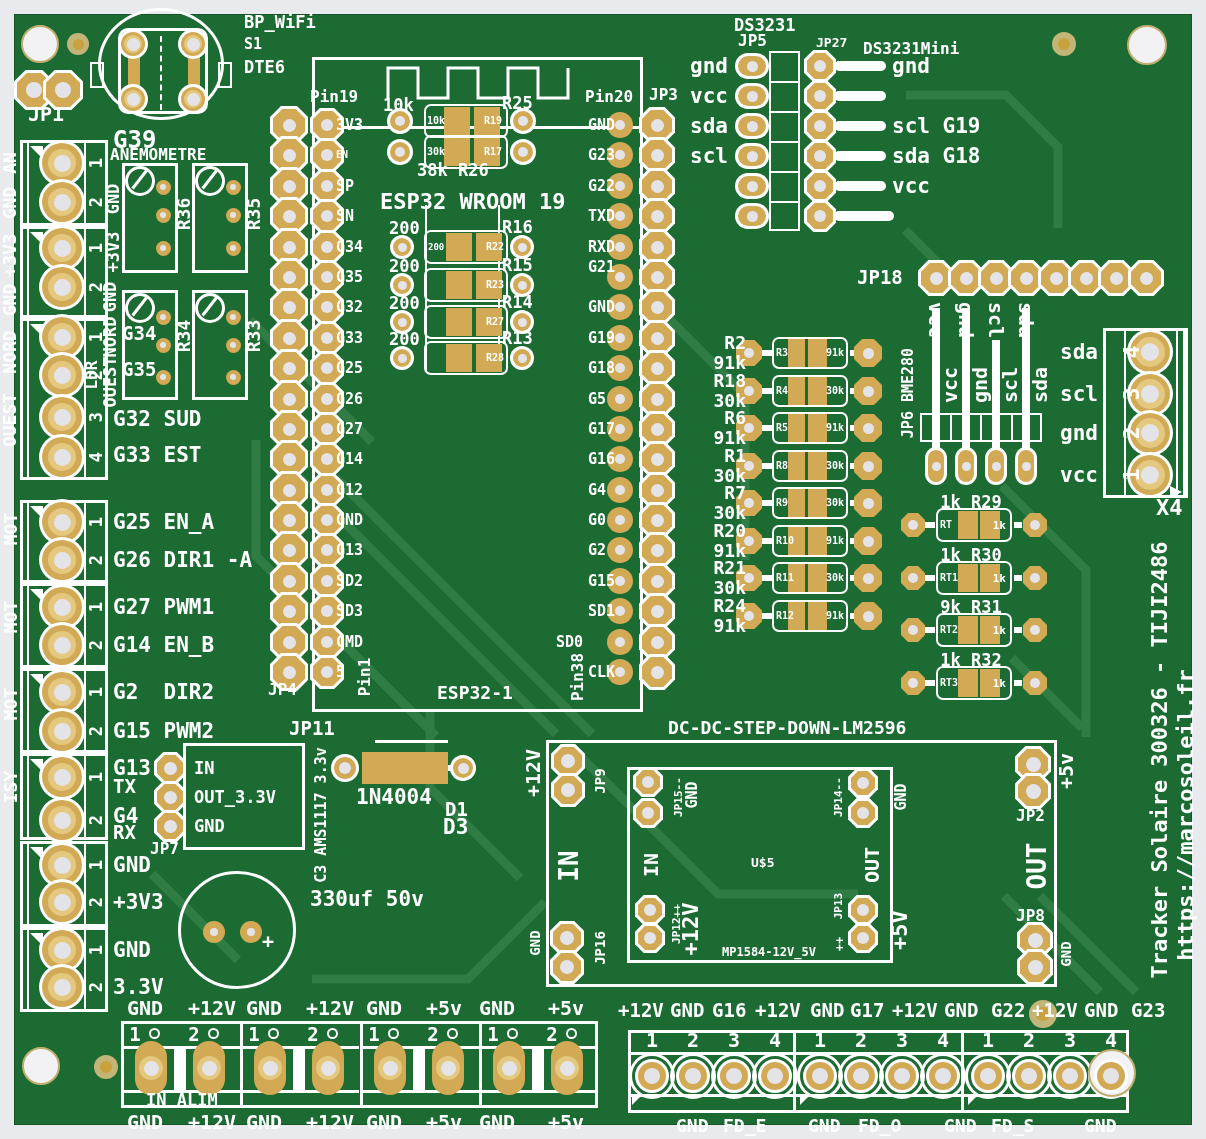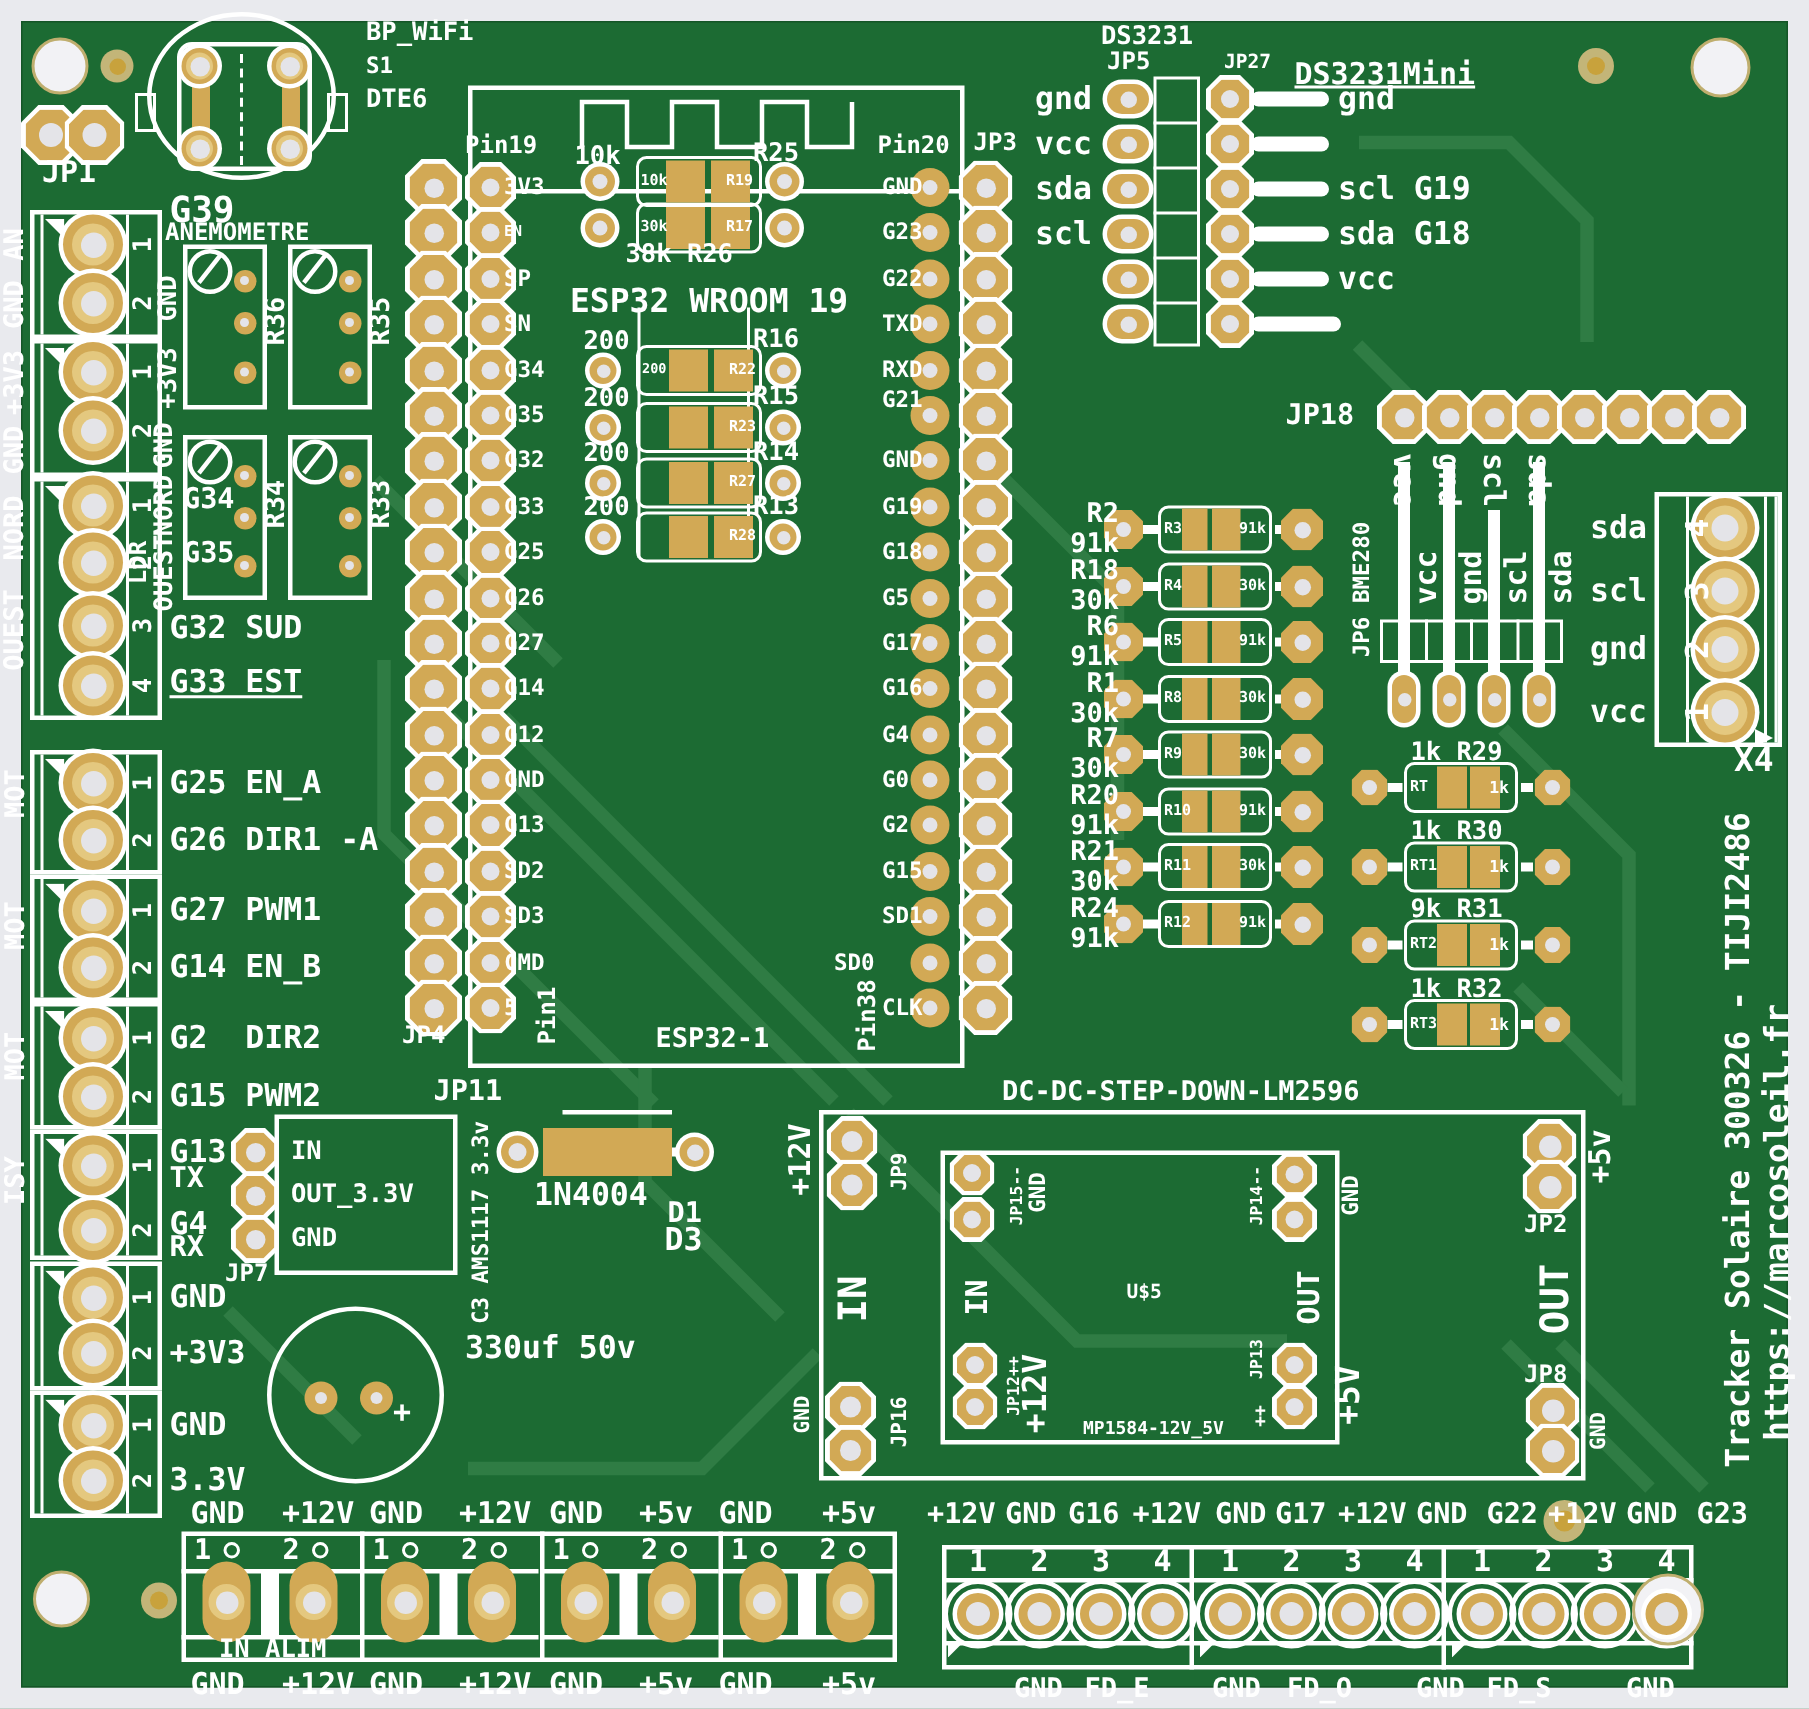--- a/index.html
+++ b/index.html
@@ -276,21 +276,21 @@
     <div class="silk vup" style="position: absolute; left: 10px; top: 255px; font-size: 18px;">+3V3</div>
     <div class="silk vup" style="position: absolute; left: 10px; top: 300px; font-size: 18px;">GND</div>
     <div class="silk vup" style="position: absolute; left: 10px; top: 352px; font-size: 18px;">NORD</div>
     <div class="silk vup" style="position: absolute; left: 10px; top: 420px; font-size: 18px;">OUEST</div>
     <div class="silk vup" style="position: absolute; left: 11px; top: 529px; font-size: 18px;">MOT</div>
     <div class="silk vup" style="position: absolute; left: 11px; top: 617px; font-size: 18px;">MOT</div>
     <div class="silk vup" style="position: absolute; left: 11px; top: 704px; font-size: 18px;">MOT</div>
     <div class="silk vup" style="position: absolute; left: 11px; top: 787px; font-size: 18px;">ISY</div>
     <div class="silk vup" style="position: absolute; left: 92px; top: 375px; font-size: 16px;">LDR</div>
     <div class="silk h" style="position: absolute; left: 113px; top: 419px; font-size: 21px;">G32 SUD</div>
-    <div class="silk h" style="position: absolute; left: 113px; top: 455px; font-size: 21px; text-decoration: underline;">G33 EST</div>
+    <div class="silk h" style="position: absolute; left: 113px; top: 455px; font-size: 21px;">G33 EST</div>
     <div class="silk h" style="position: absolute; left: 113px; top: 522px; font-size: 21px;">G25 EN_A</div>
     <div class="silk h" style="position: absolute; left: 113px; top: 560px; font-size: 21px;">G26 DIR1 -A</div>
     <div class="silk h" style="position: absolute; left: 113px; top: 607px; font-size: 21px;">G27 PWM1</div>
     <div class="silk h" style="position: absolute; left: 113px; top: 645px; font-size: 21px;">G14 EN_B</div>
     <div class="silk h" style="position: absolute; left: 113px; top: 692px; font-size: 21px;">G2  DIR2</div>
     <div class="silk h" style="position: absolute; left: 113px; top: 731px; font-size: 21px;">G15 PWM2</div>
     <div class="silk h" style="position: absolute; left: 113px; top: 768px; font-size: 21px;">G13</div>
     <div class="silk h" style="position: absolute; left: 113px; top: 786px; font-size: 19px;">TX</div>
     <div class="silk h" style="position: absolute; left: 113px; top: 816px; font-size: 21px;">G4</div>
     <div class="silk h" style="position: absolute; left: 113px; top: 832px; font-size: 19px;">RX</div>
@@ -778,21 +778,21 @@
     <div class="silk h" style="position: absolute; left: 310px; top: 97px; font-size: 16px;">Pin19</div>
     <div class="silk h" style="position: absolute; left: 585px; top: 97px; font-size: 16px;">Pin20</div>
     <div class="silk h" style="position: absolute; left: 649px; top: 95px; font-size: 16px;">JP3</div>
     <div class="silk h" style="position: absolute; left: 268px; top: 690px; font-size: 16px;">JP4</div>
     <div class="silk vup" style="position: absolute; left: 365px; top: 677px; font-size: 16px;">Pin1</div>
     <div class="silk vup" style="position: absolute; left: 578px; top: 677px; font-size: 16px;">Pin38</div>
     <div class="silk h" style="position: absolute; left: 437px; top: 693px; font-size: 18px;">ESP32-1</div>
     <div class="silk h" style="position: absolute; left: 734px; top: 25px; font-size: 17px;">DS3231</div>
     <div class="silk h" style="position: absolute; left: 738px; top: 41px; font-size: 16px;">JP5</div>
     <div class="silk h" style="position: absolute; left: 816px; top: 42px; font-size: 13px;">JP27</div>
-    <div class="silk h" style="position: absolute; left: 863px; top: 49px; font-size: 20px; text-decoration: underline;">DS3231Mini</div>
+    <div class="silk h" style="position: absolute; left: 863px; top: 49px; font-size: 16px;">DS3231Mini</div>
     <div class="outline" style="position: absolute; left: 769px; top: 51px; width: 31px; height: 180px; border-width: 2px;"></div>
     <div class="wbar" style="position: absolute; left: 769px; top: 81px; width: 31px; height: 2px;"></div>
     <div class="wbar" style="position: absolute; left: 769px; top: 111px; width: 31px; height: 2px;"></div>
     <div class="wbar" style="position: absolute; left: 769px; top: 141px; width: 31px; height: 2px;"></div>
     <div class="wbar" style="position: absolute; left: 769px; top: 171px; width: 31px; height: 2px;"></div>
     <div class="wbar" style="position: absolute; left: 769px; top: 201px; width: 31px; height: 2px;"></div>
     <div class="opad" style="position: absolute; left: 735px; top: 53px; width: 34px; height: 26px; border-radius: 13px; background: rgb(255, 255, 255);">
       <div class="inner" style="left: 3px; top: 3px; width: 28px; height: 20px; border-radius: 13px; background: var(--gold);"></div>
       <div class="hole" style="width: 11px; height: 11px; left: 11.5px; top: 7.5px; z-index: 23;"></div>
     </div>

